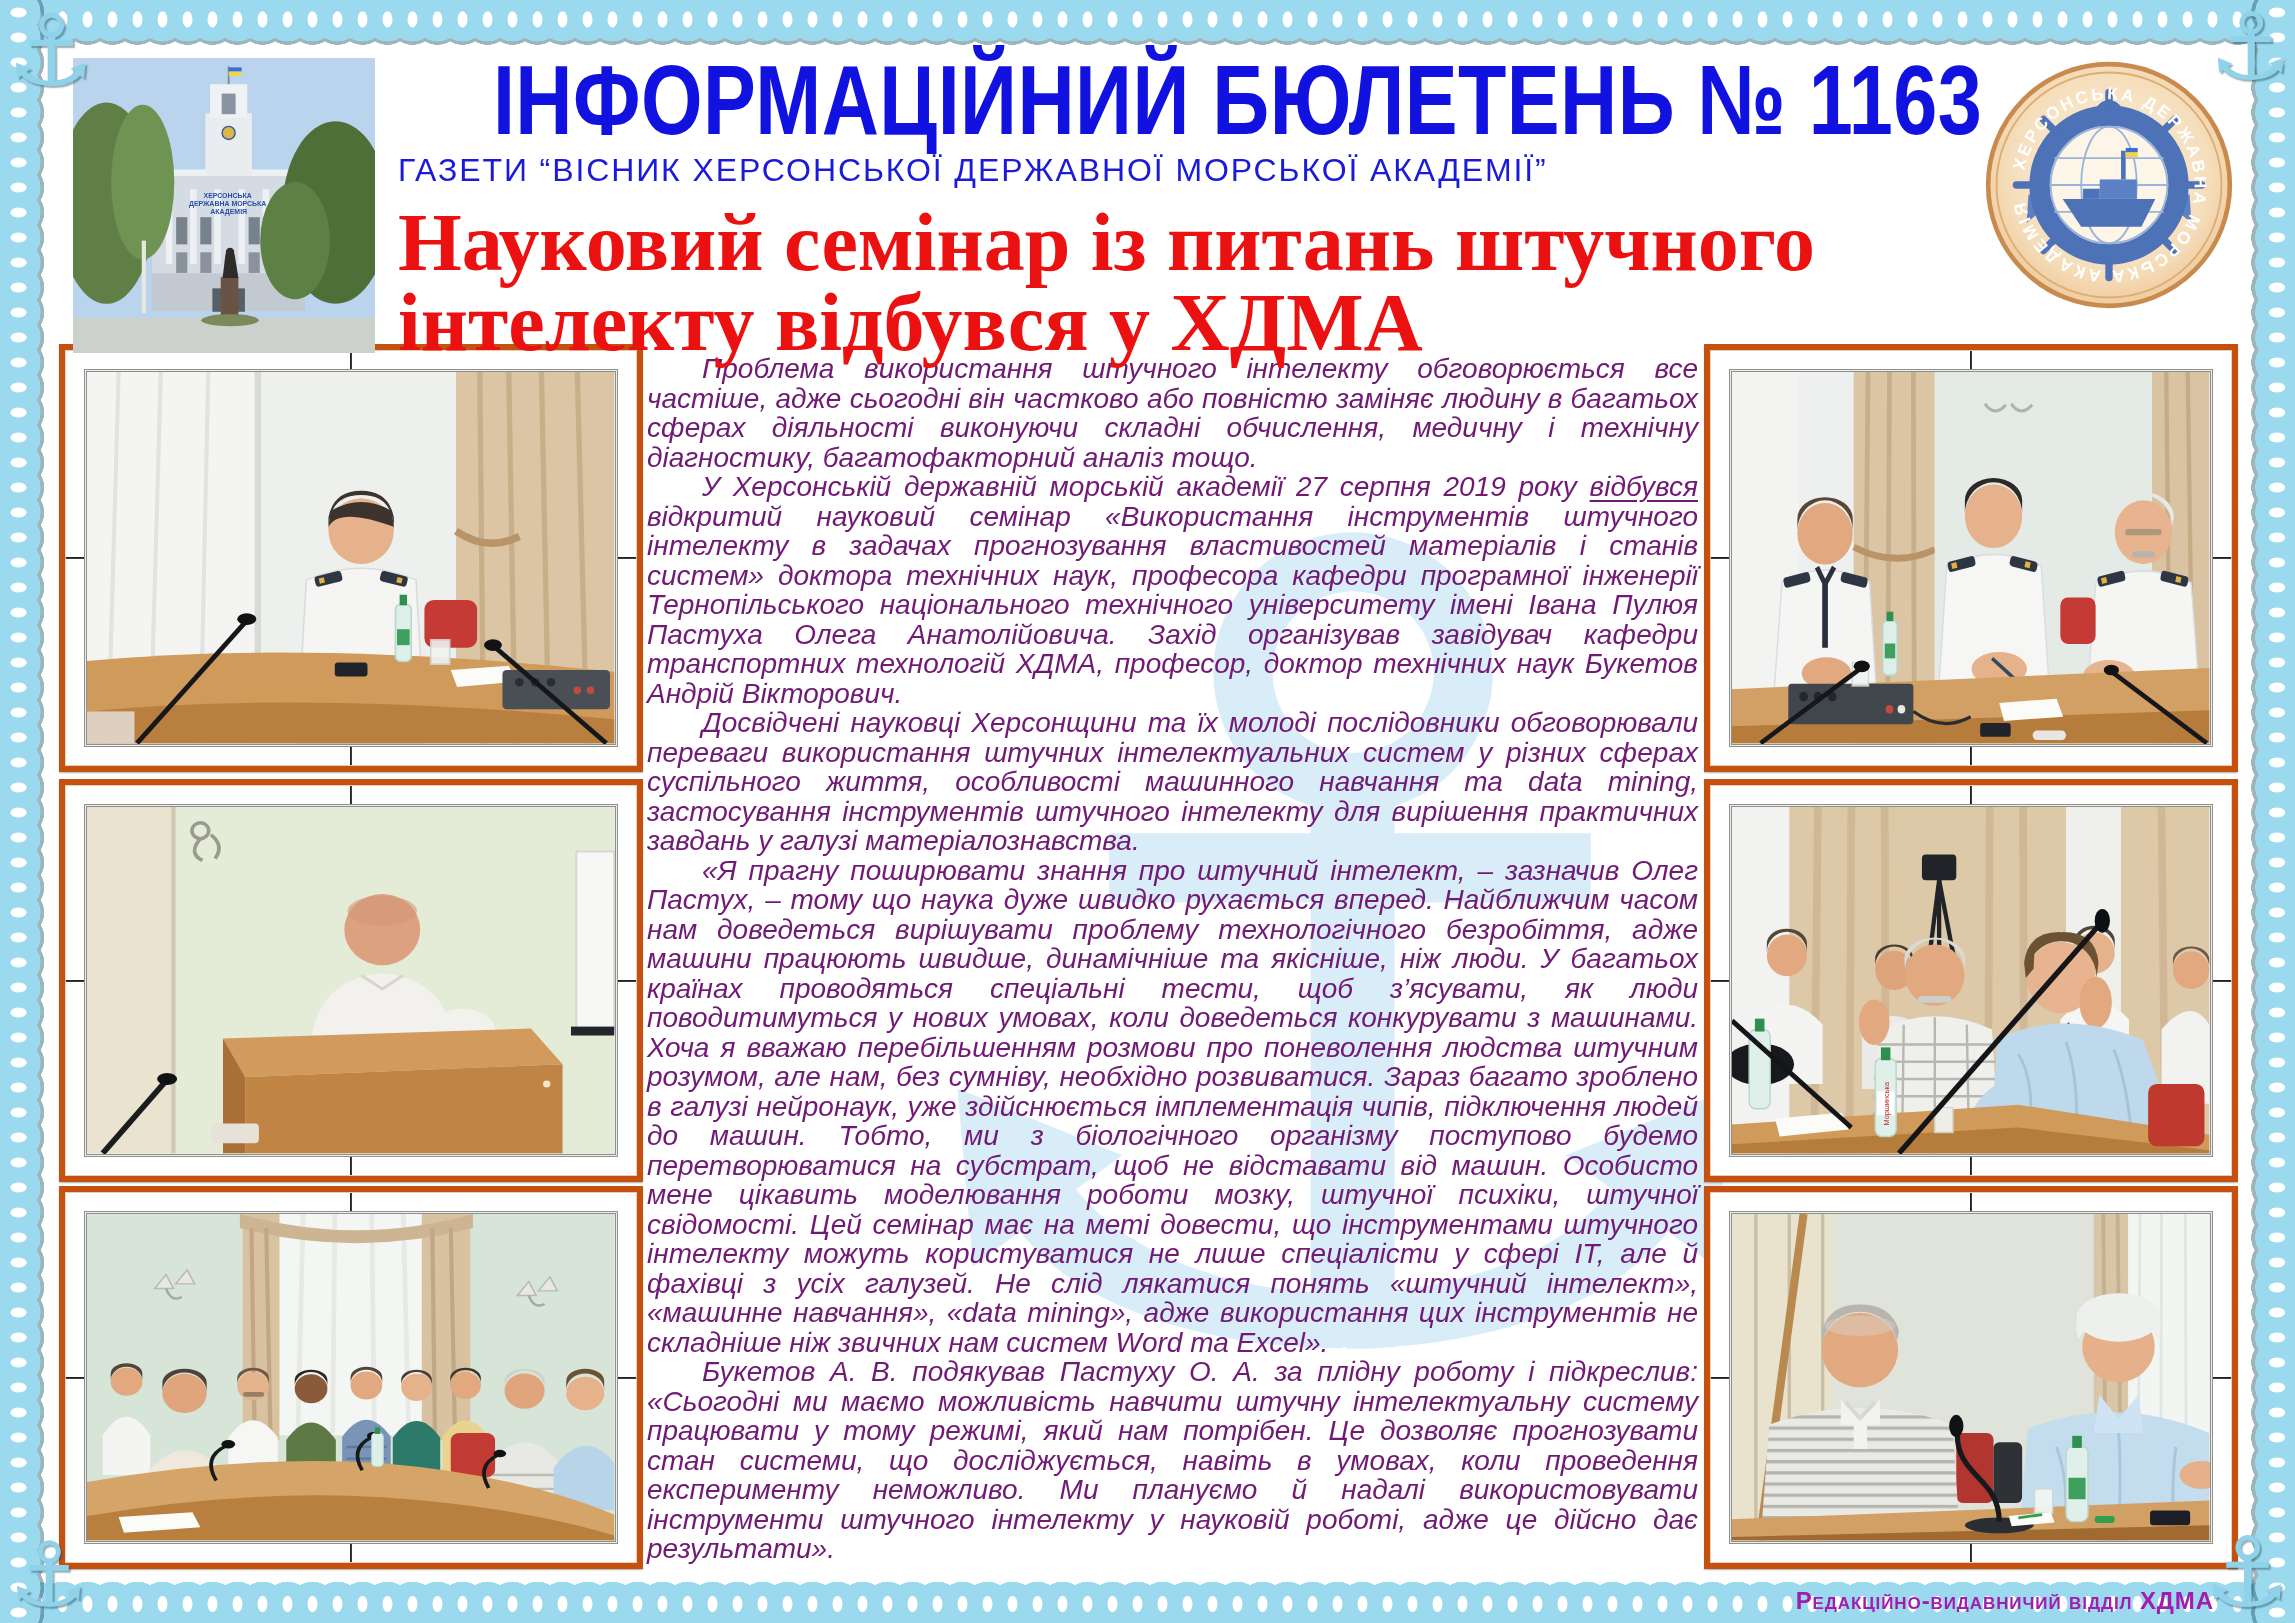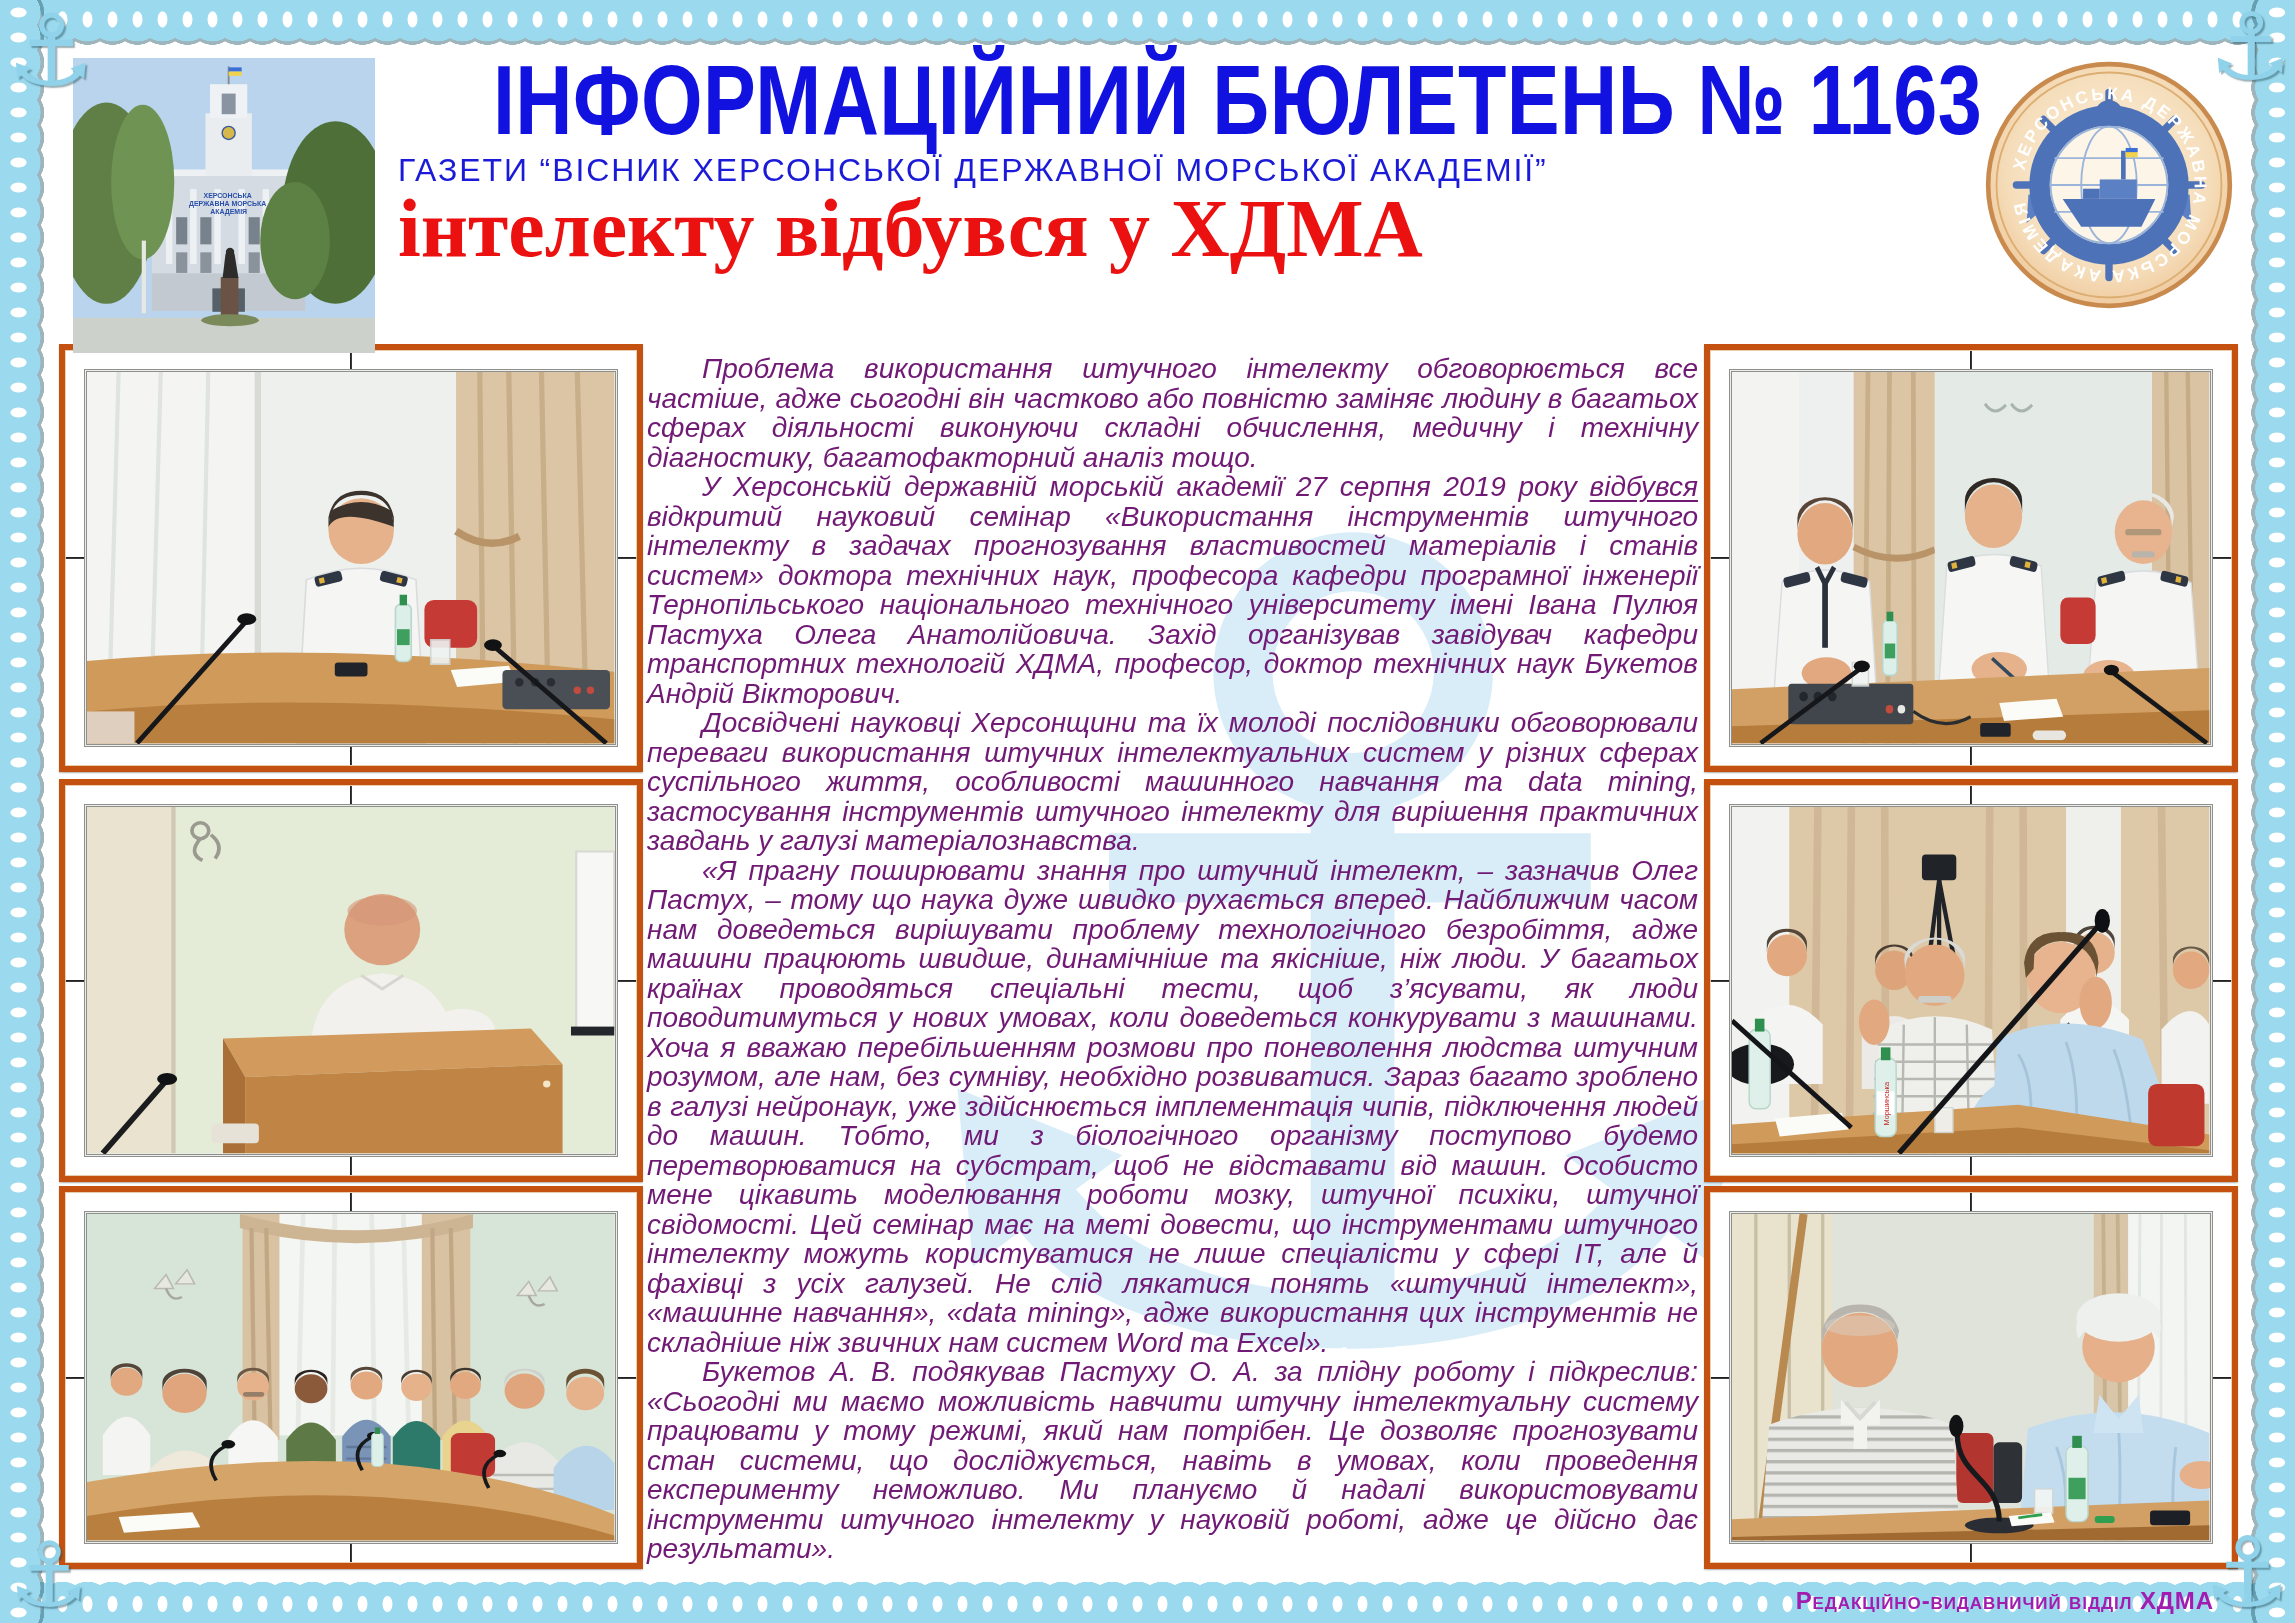--- a/index.html
+++ b/index.html
@@ -147,20 +147,21 @@
     <ellipse cx="150" cy="265" rx="68" ry="165" fill="#6f9352"></ellipse>
     <rect x="148" y="390" width="9" height="155" fill="#e8e8e2"></rect>
     <ellipse cx="565" cy="330" rx="115" ry="195" fill="#4e7038"></ellipse>
     <ellipse cx="478" cy="390" rx="75" ry="125" fill="#5d8044"></ellipse>
   </svg>
 </div>
 
 <div class="header-block">
   <div class="main-title">ІНФОРМАЦІЙНИЙ БЮЛЕТЕНЬ № 1163</div>
   <div class="sub-title">ГАЗЕТИ “ВІСНИК ХЕРСОНСЬКОЇ ДЕРЖАВНОЇ МОРСЬКОЇ АКАДЕМІЇ”</div>
+  <div class="headline first">Науковий семінар із питань штучного</div>
   <div class="headline">інтелекту відбувся у ХДМА</div>
 </div>
 
 <div class="logo">
   <svg viewBox="0 0 540 540">
     <defs>
       <radialGradient id="lgrad" cx="50%" cy="45%" r="60%">
         <stop offset="0%" stop-color="#fdf4e2"></stop>
         <stop offset="70%" stop-color="#f5ddba"></stop>
         <stop offset="100%" stop-color="#eec495"></stop>

